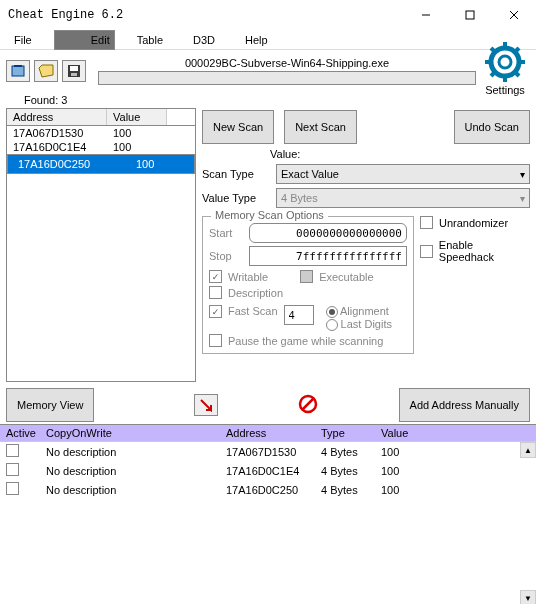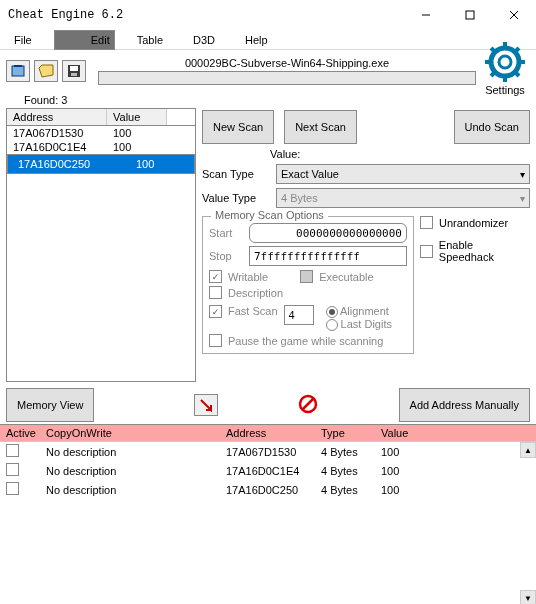--- a/index.html
+++ b/index.html
@@ -33,21 +33,21 @@
 .lbl { width: 68px; text-align: left; }
 .txt { flex: 1; border: 1px solid #888; padding: 2px 4px; height: 20px; background: #fff; }
 .sel { border: 1px solid #888; background: #e8e8e8; padding: 2px 4px; height: 20px; display: flex; align-items: center; justify-content: space-between; }
 .chev { font-size: 10px; }
 .cb { width: 13px; height: 13px; border: 1px solid #888; background: #fff; display: inline-flex; align-items: center; justify-content: center; font-size: 9px; color: #555; }
 .fieldset { border: 1px solid #aaa; padding: 6px; position: relative; margin-top: 4px; }
 .fieldset .legend { position: absolute; top: -8px; left: 8px; background: #fff; padding: 0 4px; color: #666; }
 .disabled { color: #888; }
 .midbtns { display: flex; padding: 2px 6px; align-items: center; }
 .bottom { border-top: 1px solid #888; }
-.bhdr { display: flex; background: #fca5a5; border-bottom: 1px solid #ccc; }
+.bhdr { display: flex; background: #c4b5fd; border-bottom: 1px solid #ccc; }
 .bhdr div, .brow div { padding: 2px 6px; }
 .c-act { width: 40px; } .c-desc { width: 180px; } .c-addr2 { width: 95px; } .c-type { width: 60px; } .c-val2 { width: 60px; }
 .blist { height: 164px; overflow: auto; position: relative; }
 .brow { display: flex; align-items: center; }
 .statusbar { border-top: 1px solid #888; display: flex; padding: 3px 6px; height: 20px; }
 .rad { width: 12px; height: 12px; border: 1px solid #888; border-radius: 50%; display: inline-block; vertical-align: middle; }
 .rad.on::after { content: ""; display: block; width: 6px; height: 6px; background: #555; border-radius: 50%; margin: 2px; }
 .sbarrow { position: absolute; right: 0; width: 16px; height: 16px; background: #e8e8e8; border: 1px solid #ccc; display: flex; align-items: center; justify-content: center; font-size: 8px; }
 </style>
 </head>
@@ -174,21 +174,21 @@
 
     <div style="display:flex;gap:6px">
       <div class="fieldset" style="flex:1">
         <span class="legend">Memory Scan Options</span>
         <div class="row disabled">
             <span style="width:34px">Start</span>
             <input class="txt" style="text-align: right; font-family: monospace; border-radius: 6px;" value="0000000000000000">
           </div>
         <div class="row disabled" style="margin-top:3px">
             <span style="width:34px">Stop</span>
-            <input class="txt" style="text-align: left; font-family: monospace;" value="7fffffffffffffff">
+            <input class="txt" style="text-align: right; font-family: monospace;" value="7fffffffffffffff">
           </div>
         <div class="row disabled" style="margin-top:4px">
           <span class="cb">✓</span>
             <span>Writable</span>
           <span style="width:20px"></span>
           <span class="cb" style="background:#ccc"></span>
             <span>Executable</span>
         </div>
         <div class="row disabled" style="margin-top:3px">
           <span class="cb"></span>

